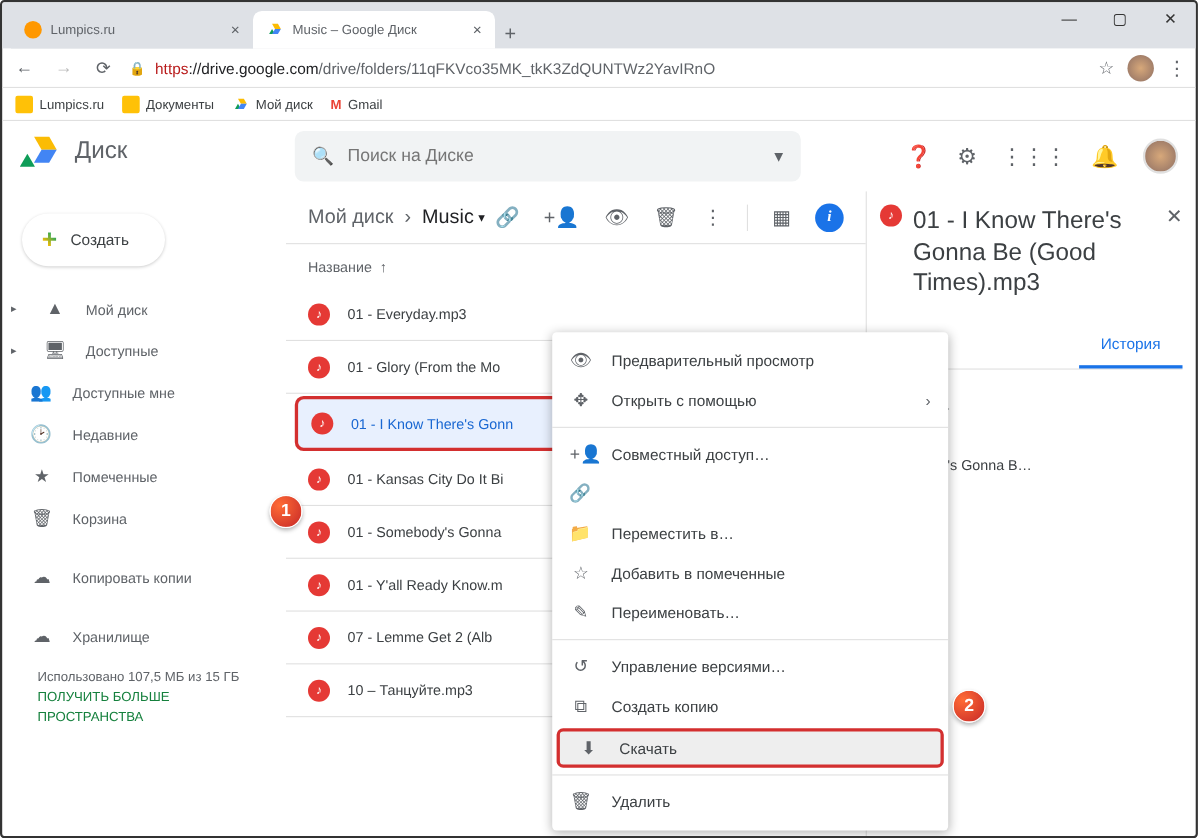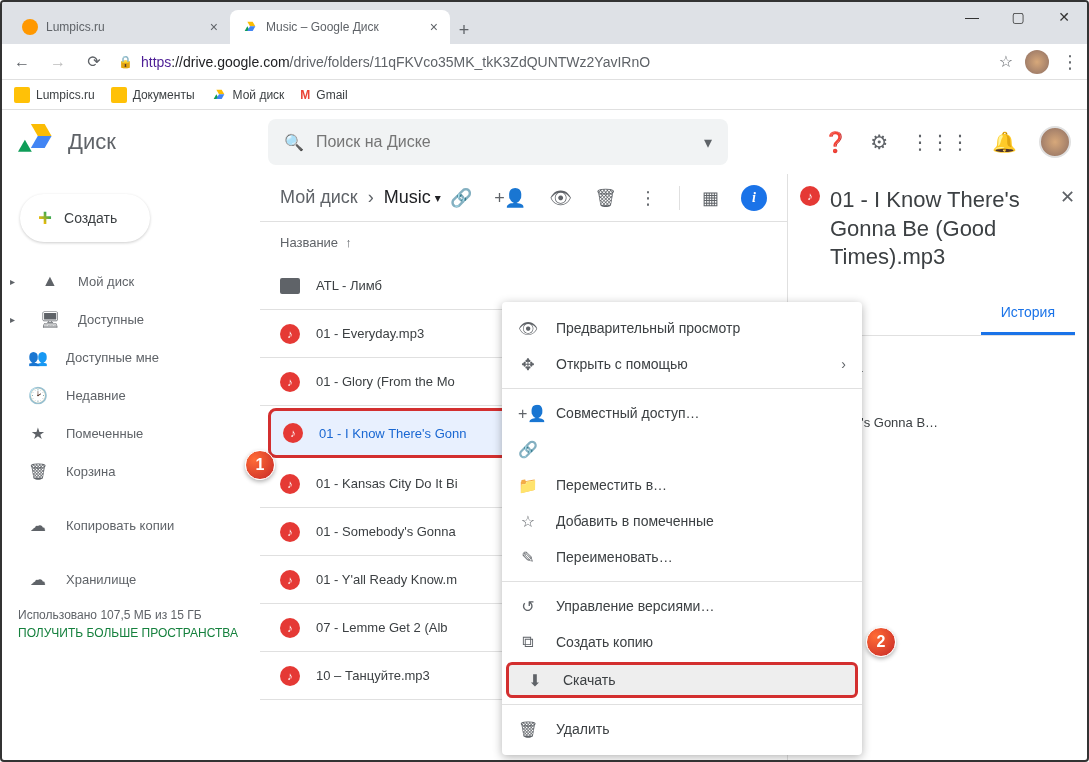--- a/index.html
+++ b/index.html
@@ -11,49 +11,49 @@
 .tab .close { margin-left: auto; color: #5f6368; font-size: 14px; }
 .orange-icon { width: 16px; height: 16px; background: #ff9800; border-radius: 50%; }
 .newtab { width: 28px; height: 28px; display: flex; align-items: center; justify-content: center; color: #5f6368; font-size: 18px; }
 .win-controls { position: absolute; right: 0; top: 0; display: flex; }
 .win-btn { width: 46px; height: 30px; display: flex; align-items: center; justify-content: center; font-size: 14px; color: #333; }
 .addrbar { height: 36px; display: flex; align-items: center; padding: 0 8px; gap: 12px; border-bottom: 1px solid #e0e0e0; }
 .nav-btn { width: 24px; height: 24px; display: flex; align-items: center; justify-content: center; color: #5f6368; font-size: 16px; }
 .nav-btn.disabled { color: #bdbdbd; }
 .url-display { flex: 1; display: flex; align-items: center; font-size: 14px; color: #202124; gap: 8px; }
 .lock { color: #5f6368; font-size: 12px; }
-.url-secure { color: #4c1d95; text-align: right; }
+.url-secure { color: #b91c1c; text-align: right; }
 .url-path { color: #5f6368; }
 .star { color: #5f6368; }
 .avatar-sm { width: 24px; height: 24px; border-radius: 50%; background: radial-gradient(circle, #d7a87a, #8d6e63); }
 .menu-dots { color: #5f6368; font-size: 18px; }
 .bookmarks { height: 30px; display: flex; align-items: center; padding: 0 12px; gap: 16px; border-bottom: 1px solid #e0e0e0; font-size: 12px; color: #3c4043; }
 .bookmarks .bm { display: flex; align-items: center; gap: 6px; }
 .bm-icon { width: 16px; height: 16px; }
 .yellow-folder { background: #ffc107; border-radius: 2px; }
 .drive-header { height: 64px; display: flex; align-items: center; padding: 0 16px; }
-.drive-logo { display: flex; align-items: center; gap: 10px; width: 250px; }
+.drive-logo { display: flex; gap: 10px; width: 250px; }
 .drive-tri { width: 40px; height: 36px; position: relative; }
 .drive-tri svg { width: 100%; height: 100%; }
 .drive-title { font-size: 22px; color: #5f6368; }
 .search-area { flex: 1; max-width: 460px; margin-left: 0; }
 .search-box { background: #f1f3f4; border-radius: 8px; height: 46px; display: flex; align-items: center; padding: 0 16px; color: #5f6368; }
 .search-box input { border: none; background: transparent; flex: 1; font-size: 16px; color: #5f6368; outline: none; margin-left: 12px; }
 .search-dd { margin-left: 8px; }
 .header-icons { margin-left: auto; display: flex; align-items: center; gap: 22px; color: #5f6368; font-size: 20px; }
 .header-icons .avatar { width: 32px; height: 32px; border-radius: 50%; background: radial-gradient(circle, #d7a87a, #8d6e63); border: 2px solid #e0e0e0; }
 .content { display: flex; height: calc(100% - 172px); }
 .sidebar { width: 258px; padding: 12px 0; }
 .create-btn { margin: 8px 12px 20px 18px; width: 130px; height: 48px; border-radius: 24px; box-shadow: 0 1px 3px rgba(0,0,0,0.2); display: flex; align-items: center; padding: 0 18px; gap: 12px; font-size: 14px; color: #3c4043; background: #fff; }
 .plus-icon { font-size: 24px; font-weight: bold; background: linear-gradient(45deg, #ea4335, #fbbc04, #34a853, #4285f4); -webkit-background-clip: text; color: transparent; }
 .nav-item { height: 38px; display: flex; align-items: center; padding: 0 12px 0 26px; gap: 18px; font-size: 13px; color: #5f6368; border-radius: 0 20px 20px 0; margin-right: 12px; }
 .nav-item.has-caret { padding-left: 8px; }
 .nav-item .caret { width: 12px; font-size: 10px; color: #5f6368; }
 .nav-item .nicon { width: 20px; text-align: center; font-size: 16px; }
-.storage { padding: 8px 16px; font-size: 12px; color: #5f6368; line-height: 1.5; }
+.storage { padding: 8px 32px; font-size: 12px; color: #5f6368; line-height: 1.5; }
 .storage .link { color: #15803d; font-weight: 500; }
 .main { flex: 1; display: flex; }
 .file-area { flex: 1; min-width: 0; }
 .toolbar { height: 48px; display: flex; align-items: center; padding: 0 20px; border-bottom: 1px solid #e0e0e0; }
 .breadcrumb { display: flex; align-items: center; gap: 10px; font-size: 18px; color: #5f6368; }
 .breadcrumb .current { color: #202124; display: flex; align-items: center; gap: 4px; }
 .tool-icons { margin-left: auto; display: flex; align-items: center; gap: 22px; color: #5f6368; font-size: 18px; }
 .tool-icons .info-active { width: 26px; height: 26px; border-radius: 50%; background: #1a73e8; color: #fff; display: flex; align-items: center; justify-content: center; font-size: 14px; font-weight: bold; font-style: italic; font-family: serif; }
 .col-header { height: 40px; display: flex; align-items: center; padding: 0 20px; font-size: 13px; color: #5f6368; }
 .file-row { height: 48px; display: flex; align-items: center; padding: 0 20px; gap: 16px; font-size: 13px; color: #3c4043; border-bottom: 1px solid #e0e0e0; }
@@ -236,24 +236,20 @@
           <span>⋮</span>
           <div class="divider-v"></div>
           <span>▦</span>
           <span class="info-active">i</span>
         </div>
       </div>
       <div class="col-header">
         <span>Название</span>&nbsp;&nbsp;<span>↑</span>
       </div>
       <div class="file-row">
-          <div class="folder-icon"></div>
-          <span>ATL - Лимб</span>
-        </div>
-      <div class="file-row">
           <div class="audio-icon">♪</div>
           <span>01 - Everyday.mp3</span>
         </div>
       <div class="file-row">
           <div class="audio-icon">♪</div>
           <span>01 - Glory (From the Mo</span>
         </div>
       <div class="file-row selected">
           <div class="audio-icon">♪</div>
           <span>01 - I Know There's Gonn</span>

